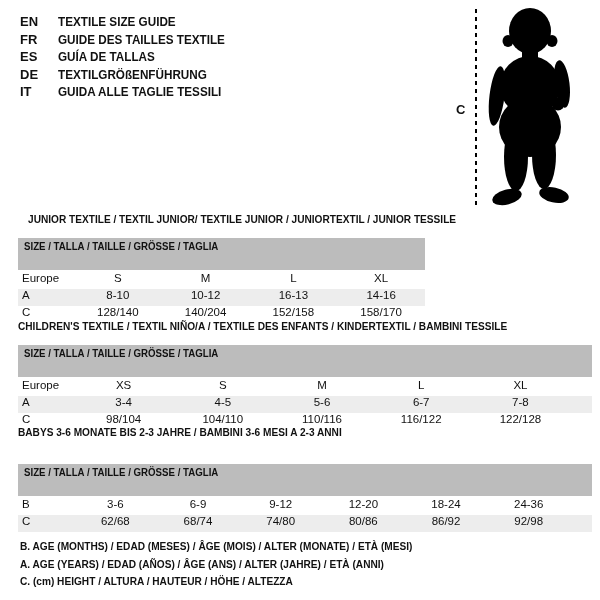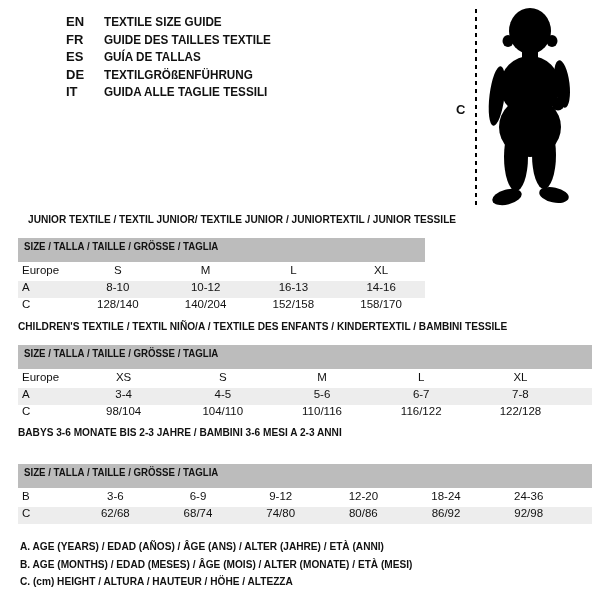--- a/index.html
+++ b/index.html
@@ -8,42 +8,42 @@
     width:600px;height:600px;position:relative;background:#fff;
     font-family:"Liberation Sans","DejaVu Sans",sans-serif;
     color:var(--c-text,#111);
     overflow:hidden;
   }
   .abs{position:absolute;}
   .cond{display:inline-block;transform:scaleX(0.88);transform-origin:0 50%;white-space:nowrap;}
 
   
   #lang-header{left:20px;top:13px;}
-  .lang-row{display:flex;font-weight:bold;font-size:13px;line-height:17.5px;margin-left:46px;}
+  .lang-row{display:flex;font-weight:bold;font-size:13px;line-height:17.5px;}
   .lang-code{width:38px;flex:0 0 38px;}
   .lang-title .cond{transform:scaleX(0.9);}
 
   
   #measure-line{left:475px;top:9px;width:2px;height:198px;
     background:repeating-linear-gradient(to bottom,#000 0 4px,transparent 4px 8px);}
   #measure-label{left:456px;top:102px;font-weight:bold;font-size:13px;}
   #baby-figure{left:480px;top:4px;width:100px;height:206px;}
 
   
   .sec-title{font-weight:bold;font-size:11.5px;line-height:14.5px;}
   #title-0{left:28px;top:212px;}
   #title-1{left:18px;top:319px;}
   #title-2{left:18px;top:425px;}
 
   
   .stable{left:18px;}
   #table-0{top:238px;width:407px;}
   #table-1{top:345px;width:574px;}
   #table-2{top:464px;width:574px;}
-  .size-bar{height:24px;line-height:16px;background:var(--c-bar,#bcbcbc);
+  .size-bar{height:32px;line-height:16px;background:var(--c-bar,#bcbcbc);
     font-weight:bold;font-size:11px;padding-left:6px;margin-bottom:2px;}
   .trow{display:flex;align-items:flex-start;height:17px;font-size:11.5px;}
   .trow.shaded{background:var(--c-shade,#ededed);}
   .table-wide .trow{padding-right:22px;}
   .tlabel{width:52px;flex:0 0 52px;padding-left:4px;}
   .tcell{flex:1 1 0;text-align:center;}
 
   
   #footnotes{left:20px;top:538px;}
   .footnote{font-weight:bold;font-size:11.5px;line-height:17.6px;}
@@ -179,16 +179,16 @@
         <span class="tcell">68/74</span>
         <span class="tcell">74/80</span>
         <span class="tcell">80/86</span>
         <span class="tcell">86/92</span>
         <span class="tcell">92/98</span>
       </div>
     </div>
   </div>
 
 <div id="footnotes" class="abs">
+    <div class="footnote"><span class="cond">B. AGE (MONTHS) / EDAD (MESES) / ÂGE (MOIS) / ALTER (MONATE) / ETÀ (MESI)</span></div>
     <div class="footnote"><span class="cond">A. AGE (YEARS) / EDAD (AÑOS) / ÂGE (ANS) / ALTER (JAHRE) / ETÀ (ANNI)</span></div>
-    <div class="footnote"><span class="cond">B. AGE (MONTHS) / EDAD (MESES) / ÂGE (MOIS) / ALTER (MONATE) / ETÀ (MESI)</span></div>
     <div class="footnote"><span class="cond">C. (cm) HEIGHT / ALTURA / HAUTEUR / HÖHE / ALTEZZA</span></div>
   </div>
 
 </body></html>

